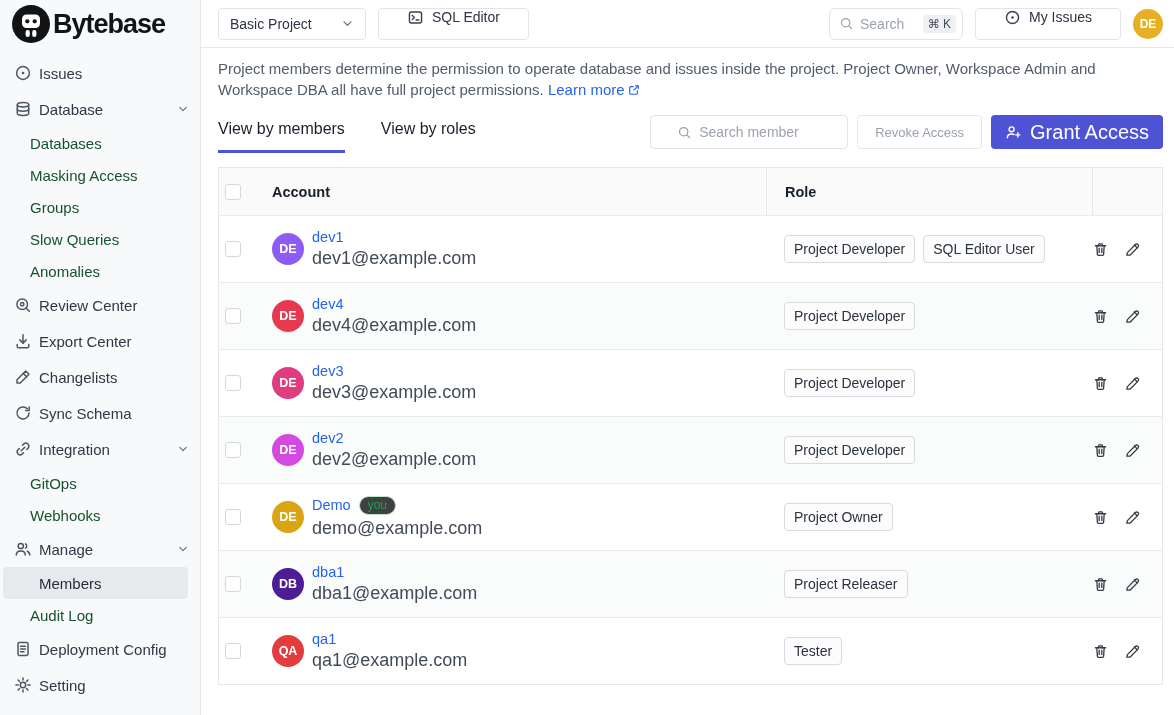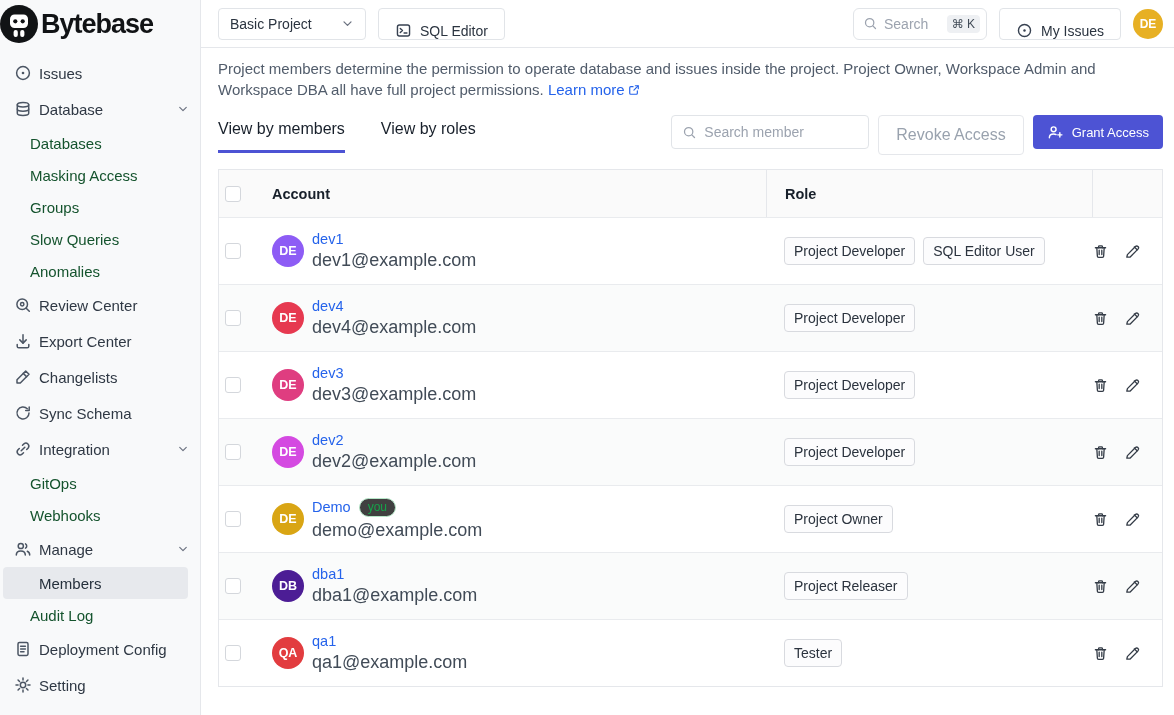--- a/index.html
+++ b/index.html
@@ -10,21 +10,21 @@
     -webkit-font-smoothing: antialiased;
   }
   svg { display:block; }
   .icon { flex:none; }
 
   
   .sidebar {
     position:absolute; left:0; top:0; width:201px; height:715px;
     background:#f8f9fa; border-right:1px solid #e5e7eb;
   }
-  .logo { height:48px; display:flex; align-items:center; padding-left:0; gap:3px; }
+  .logo { height:48px; display:flex; align-items:center; padding-left:12px; gap:3px; }
   .logo-text { font-size:27px; font-weight:800; color:#111315; letter-spacing:-1px; }
   .nav { padding-top:7px; }
   .nav-item {
     height:36px; display:flex; align-items:center; gap:7px;
     padding:0 10px 0 14px; font-size:15px; color:#2f3844; cursor:pointer;
   }
   .nav-item .chev { margin-left:auto; color:#6b7280; }
   .nav-sub {
     height:32px; display:flex; align-items:center;
     padding-left:30px; font-size:15px; color:#14532d; cursor:pointer;
@@ -41,21 +41,21 @@
     display:flex; align-items:center; padding:0 11px 0 17px;
     border-bottom:1px solid #e5e7eb; background:#fff;
   }
   .select-project {
     width:148px; height:32px; border:1px solid #e1e4e8; border-radius:4px;
     background:#fff; display:flex; align-items:center; justify-content:space-between;
     padding:0 10px 0 11px; font-size:14px; color:#2b3440; cursor:pointer;
   }
   .btn-outline {
     height:32px; border:1px solid #e1e4e8; border-radius:4px; background:#fff;
-    display:flex; align-items:flex-end; gap:8px; padding:0 16px;
+    display:flex; align-items:flex-start; gap:8px; padding:0 28px;
     font-size:14px; color:#2b3440; cursor:pointer;
   }
   .btn-sqleditor { margin-left:12px; }
   .topbar-right { margin-left:auto; display:flex; align-items:center; gap:12px; }
   .searchbox {
     width:134px; height:32px; border:1px solid #e1e4e8; border-radius:6px;
     background:#fff; display:flex; align-items:center; gap:6px;
     padding:0 6px 0 9px; color:#9ca3af; font-size:14px; cursor:text;
   }
   .kbd {
@@ -82,35 +82,35 @@
   .toolbar { margin-top:20px; display:flex; align-items:flex-start; }
   .tabs { display:flex; gap:36px; }
   .tab {
     font-size:16px; color:#18202b; padding-bottom:12px;
     border-bottom:3px solid transparent; cursor:pointer;
   }
   .tab.active { font-weight:500; }
   .toolbar-right { margin-left:auto; display:flex; gap:9px; margin-top:-5px; }
   .input-member {
     width:198px; height:34px; border:1px solid #e1e4e8; border-radius:4px;
-    background:#fff; display:flex; align-items:center; gap:7px; padding:0 10px;
+    background:#fff; display:flex; align-items:center; gap:7px; padding:0 26px;
   }
   .input-member input {
     border:none; outline:none; width:100%; font-size:14px; color:#374151;
     font-family:inherit; background:transparent;
   }
   .input-member input::placeholder { color:#9ca3af; }
   .search-glyph { color:#9ca3af; }
   .btn-revoke {
-    height:40px; padding:0 17px; border:1px solid #e5e7eb; border-radius:4px;
-    background:#fff; color:#99a2ae; font-size:16px; font-family:inherit; cursor:pointer;
+    height:34px; padding:0 17px; border:1px solid #e5e7eb; border-radius:4px;
+    background:#fff; color:#99a2ae; font-size:13px; font-family:inherit; cursor:pointer;
   }
   .btn-grant {
     height:34px; padding:0 14px; border:none; border-radius:4px;
-    color:#fff; font-size:13px; font-weight:500; font-family:inherit;
+    color:#fff; font-size:20px; font-weight:500; font-family:inherit;
     display:flex; align-items:center; gap:8px; cursor:pointer;
   }
 
   
   .table { margin-top:14px; border:1px solid #e5e7eb; }
   .thead, .row { display:grid; grid-template-columns:53px 494px 326px 1fr; align-items:center; }
   .thead { height:47px; background:#fafafa; }
   .th { font-size:14.5px; font-weight:600; color:#18202b; }
   .th-role, .th-actions { border-left:1px solid #e5e7eb; height:100%; display:flex; align-items:center; padding-left:18px; }
   .row { height:67px; border-top:1px solid #e9ebee; background:#fff; }

